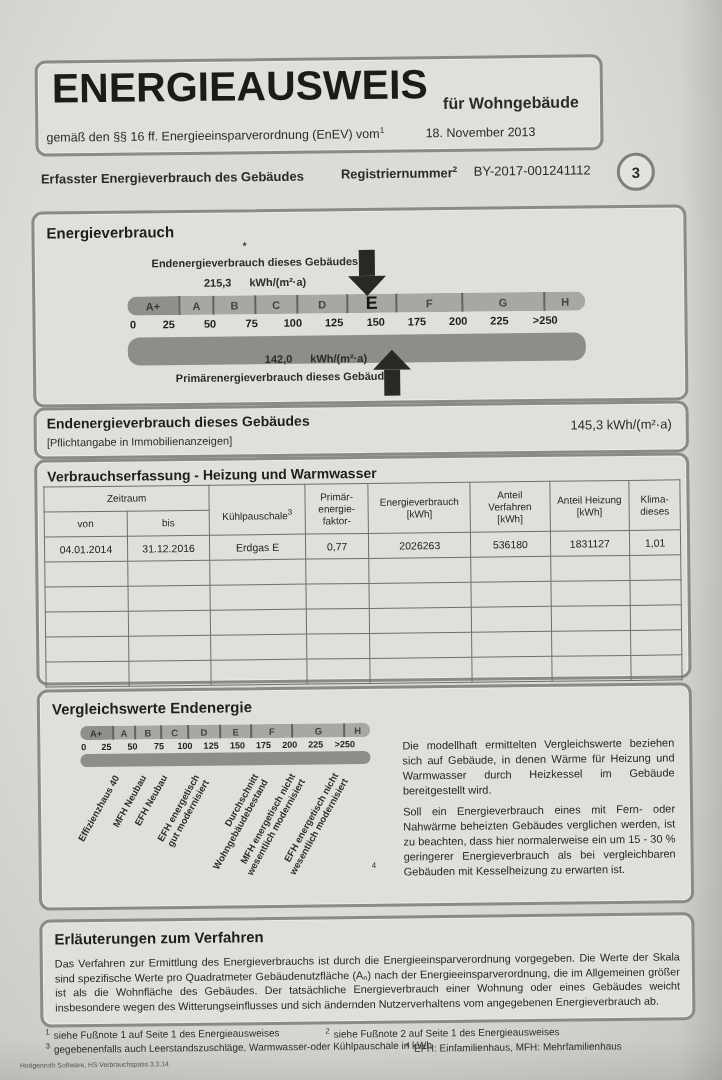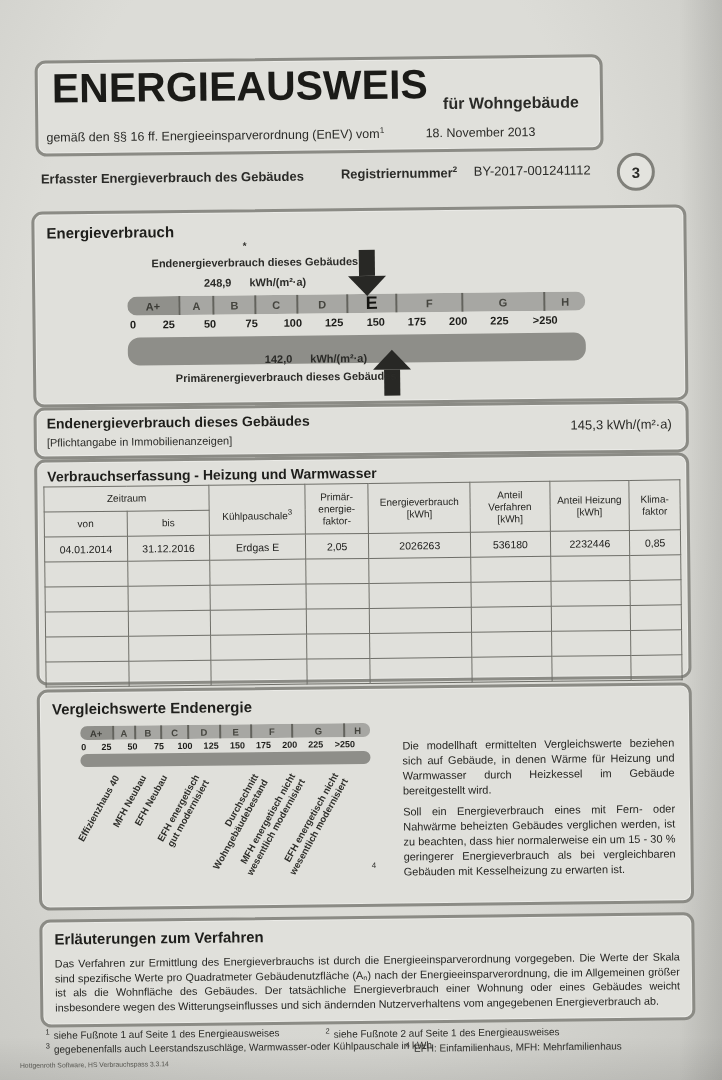--- a/index.html
+++ b/index.html
@@ -92,21 +92,21 @@
   </div>
   <div style="position:absolute;left:478px;top:165px;font-size:13px;">BY-2017-001241112</div>
   <div id="page-badge">3</div>
 
   <div class="box" style="left:35px;top:208px;width:649px;height:190px;">
     <div class="box-title" style="position:absolute;left:12px;top:10px;">Energieverbrauch</div>
 
     <div class="center-line" style="left:200px;top:28px;width:20px;font-size:10px;">*</div>
     <div class="center-line" style="left:90px;top:44px;width:260px;">Endenergieverbrauch dieses Gebäudes</div>
     <div class="center-line value-line" style="left:90px;top:64px;width:260px;">
-      <span>248,9</span>
+      <span>215,3</span>
       <span>kWh/(m²·a)</span>
     </div>
 
     <div class="scale" style="left:92px;top:83px;width:458px;height:100px;">
       <div class="bar" style="top:0;height:19px;">
         <div class="seg dark" style="width:11.6%;">A+</div>
         <div class="seg" style="width:7.2%;">A</div>
         <div class="seg" style="width:9.0%;">B</div>
         <div class="seg" style="width:9.0%;">C</div>
         <div class="seg" style="width:10.9%;">D</div>
@@ -175,35 +175,35 @@
 energie-
 faktor-</th>
         <th rowspan="2">Energieverbrauch
 [kWh]</th>
         <th rowspan="2">Anteil
 Verfahren
 [kWh]</th>
         <th rowspan="2">Anteil Heizung
 [kWh]</th>
         <th rowspan="2">Klima-
-faktor</th>
+dieses</th>
       </tr>
       <tr>
         <th class="no-top">von</th>
         <th class="no-top">bis</th>
       </tr>
       <tr>
         <td>04.01.2014</td>
         <td>31.12.2016</td>
         <td>Erdgas E</td>
-        <td>2,05</td>
+        <td>0,77</td>
         <td>2026263</td>
         <td>536180</td>
-        <td>2232446</td>
-        <td>0,85</td>
+        <td>1831127</td>
+        <td>1,01</td>
       </tr>
       <tr>
             <td></td>
             <td></td>
             <td></td>
             <td></td>
             <td></td>
             <td></td>
             <td></td>
             <td></td>

